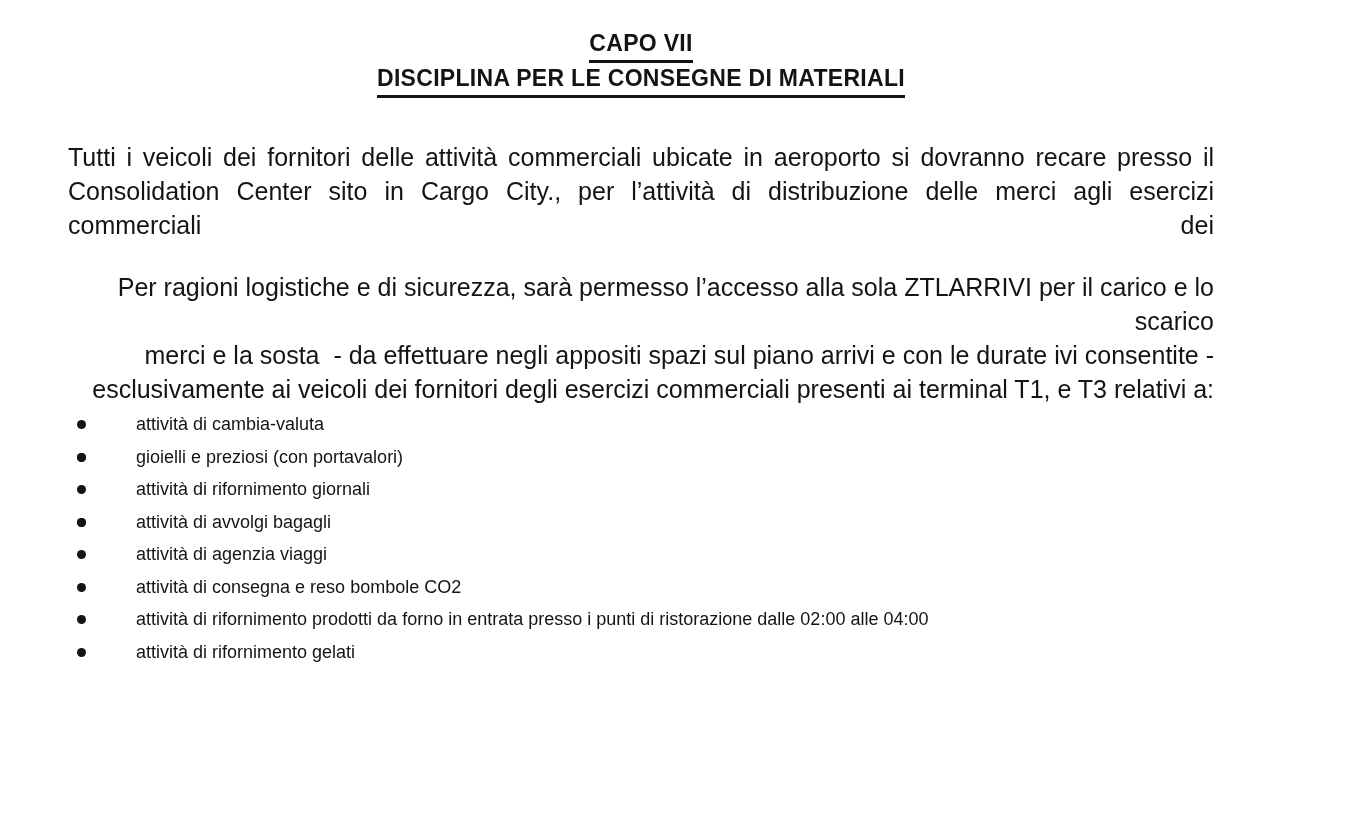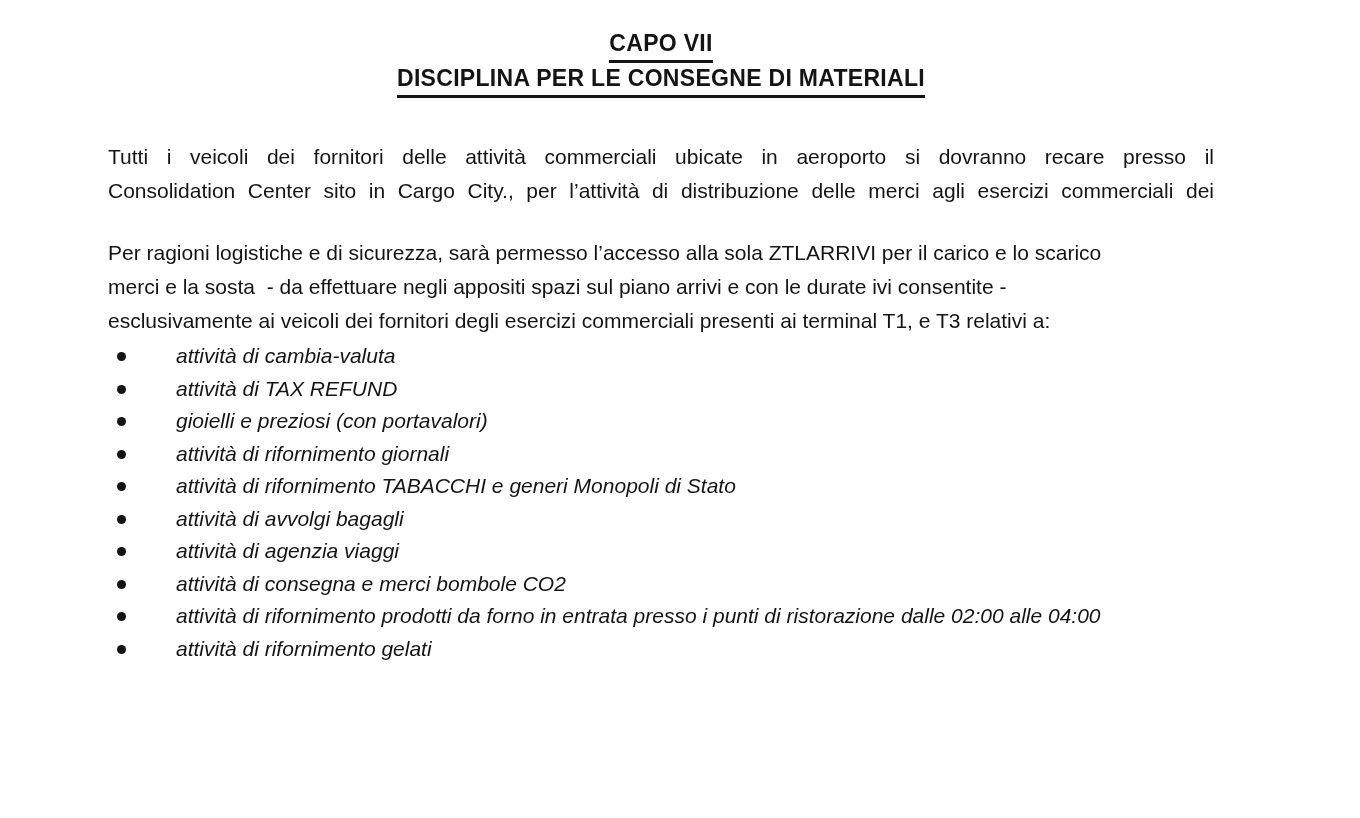--- a/index.html
+++ b/index.html
@@ -11,56 +11,54 @@
     position: relative;
     width: 1360px;
     height: 818px;
     background: #ffffff;
     overflow: hidden;
     font-family: "Liberation Sans", "DejaVu Sans", sans-serif;
     color: #141414;
   }
   .content {
     padding: 28px 146px 0 68px; 
-    margin-left: 40px;
   }
   .title-block {
     text-align: center;
     font-weight: bold;
     font-size: 23px;
     line-height: 31px;
     letter-spacing: 0.3px;
   }
   .title-line span {
     display: inline-block;
     border-bottom: 3px solid #141414;
     padding-bottom: 1px;
   }
   .para {
     margin: 0;
-    font-size: 21px;
+    font-size: 25px;
     line-height: 34px;
   }
   .para.p1 { margin-top: 42px; }
-  .para.p2 { margin-top: 28px; }
+  .para.p2 { margin-top: 28px; text-align: right; }
   .pline {
     white-space: pre-wrap;
   }
   .pline.just {
     text-align: justify;
     text-align-last: justify;
     white-space: normal;
   }
   ul.activities {
     list-style: none;
     margin: 2px 0 0 0;
     padding: 0;
-    font-size: 21px;
+    font-size: 18px;
     line-height: 32.5px;
-    font-style: italic;
   }
   ul.activities li {
     position: relative;
     padding-left: 68px;
   }
   ul.activities .dot {
     position: absolute;
     left: 9px;
     top: 12px;
     width: 9px;
@@ -86,25 +84,25 @@
     </div>
 
     <div class="para p2">
       <div class="pline">Per ragioni logistiche e di sicurezza, sarà permesso l’accesso alla sola ZTLARRIVI per il carico e lo scarico</div>
       <div class="pline">merci e la sosta  - da effettuare negli appositi spazi sul piano arrivi e con le durate ivi consentite -</div>
       <div class="pline">esclusivamente ai veicoli dei fornitori degli esercizi commerciali presenti ai terminal T1, e T3 relativi a:</div>
     </div>
 
     <ul class="activities">
       <li><span class="dot"></span><span>attività di cambia-valuta</span></li>
-      <li><span class="dot"></span><span>attività di TAX REFUND</span></li>
+      <li><span class="dot"></span></li>
       <li><span class="dot"></span><span>gioielli e preziosi (con portavalori)</span></li>
       <li><span class="dot"></span><span>attività di rifornimento giornali</span></li>
-      <li><span class="dot"></span><span>attività di rifornimento TABACCHI e generi Monopoli di Stato</span></li>
+      <li><span class="dot"></span></li>
       <li><span class="dot"></span><span>attività di avvolgi bagagli</span></li>
       <li><span class="dot"></span><span>attività di agenzia viaggi</span></li>
-      <li><span class="dot"></span><span>attività di consegna e merci bombole CO2</span></li>
+      <li><span class="dot"></span><span>attività di consegna e reso bombole CO2</span></li>
       <li><span class="dot"></span><span>attività di rifornimento prodotti da forno in entrata presso i punti di ristorazione dalle 02:00 alle 04:00</span></li>
       <li><span class="dot"></span><span>attività di rifornimento gelati</span></li>
     </ul>
 
   </div>
 </div>
 
 </body></html>

